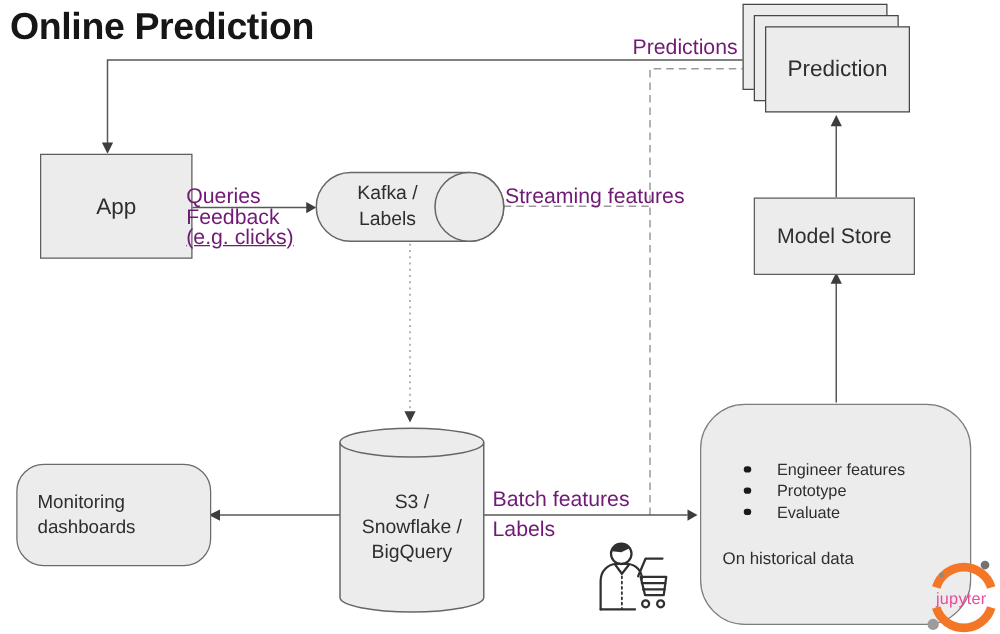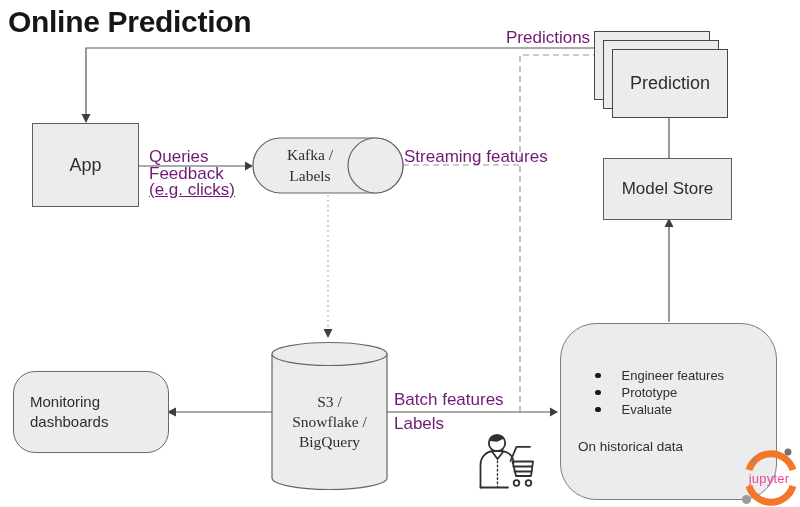--- a/index.html
+++ b/index.html
@@ -10,36 +10,36 @@
   .layer{position:absolute;left:0;top:0;}
   .title{
     position:absolute;left:8px;top:2px;font-size:30px;font-weight:600;
     color:#161616;letter-spacing:-0.3px;line-height:40px;white-space:nowrap;
   }
   .node{
     position:absolute;background:#ececec;border:1.2px solid #5f5f5f;
     display:flex;align-items:center;justify-content:center;
     font-size:17px;color:#2e2e2e;box-sizing:border-box;text-align:center;
   }
-  .stackbox{position:absolute;background:#ececec;border:1.3px solid #474747;box-sizing:border-box;margin-top:28px;}
-  .app{left:32px;top:123px;width:107px;height:84px;font-size:18px;text-align:center;}
+  .stackbox{position:absolute;background:#ececec;border:1.3px solid #474747;box-sizing:border-box;}
+  .app{left:32px;top:123px;width:122px;height:84px;font-size:18px;text-align:center;}
   .pred-back{left:594px;top:3px;width:116px;height:69px;}
   .pred-mid{left:603px;top:12px;width:116px;height:69px;}
   .pred-front{left:612px;top:21px;width:116px;height:69px;display:flex;align-items:center;justify-content:center;font-size:18px;}
   .modelstore{left:603px;top:158px;width:129px;height:62px;font-size:17px;}
   .monitoring{
     left:13px;top:371px;width:156px;height:82px;border-radius:22px;
     border:1.2px solid #6a6a6a;justify-content:flex-start;
   }
   .monitoring-text{margin-left:16px;text-align:left;font-size:15px;line-height:20px;}
   .devbox{
     left:560px;top:323px;width:217px;height:177px;border-radius:36px;
     border:1.2px solid #7d7d7d;
   }
-  .textblock{position:absolute;white-space:nowrap;font-family:Liberation Serif, serif;}
+  .textblock{position:absolute;white-space:nowrap;}
   .kafka-text{left:258px;top:144px;width:104px;text-align:center;font-size:15.5px;line-height:21px;}
   .s3-text{left:272px;top:392px;width:115px;text-align:center;font-size:15.5px;line-height:20px;}
   .lbl{position:absolute;font-size:17px;color:#701a75;white-space:nowrap;line-height:15px;}
   .bullets{position:absolute;left:585px;top:367px;}
   .bullet-row{display:flex;align-items:center;height:17px;}
   .bullet-dot{width:5.5px;height:5.5px;border-radius:50%;background:#1a1a1a;margin:0 21px 0 10px;flex:none;}
   .bullet-text{font-size:13px;color:#2e2e2e;}
   .note{position:absolute;left:578px;top:439px;font-size:13.5px;color:#2e2e2e;}
   .jupyter-word{
     position:absolute;left:743px;top:471px;width:52px;text-align:center;

